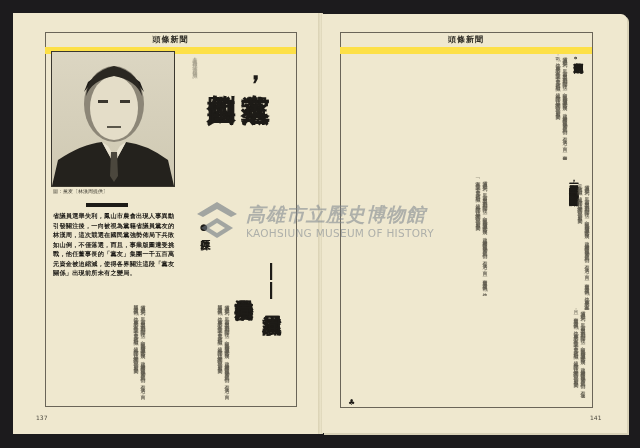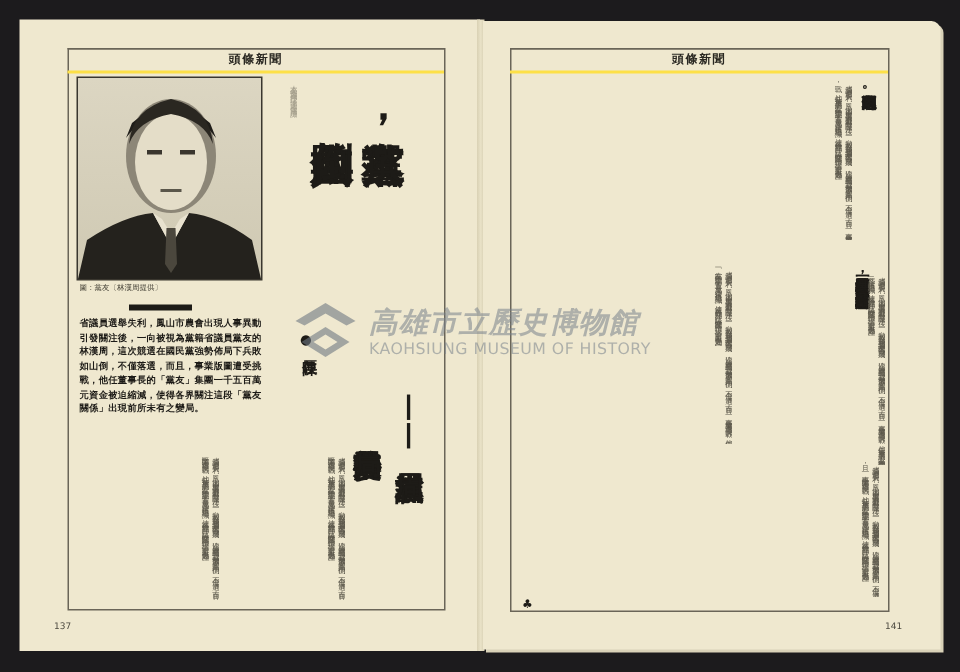--- a/index.html
+++ b/index.html
@@ -2,21 +2,21 @@
 <html><head>
 <meta charset="utf-8">
 <style>
   html,body{margin:0;padding:0;}
   body{width:640px;height:448px;background:#1c1b1d;position:relative;overflow:hidden;font-family:"DejaVu Sans",sans-serif;}
   .page{position:absolute;background:#efe8cf;}
   .page.left{left:13px;top:13px;width:307px;height:421px;}
   .page.right{left:322px;top:14px;width:305px;height:419px;border-top-right-radius:6px;box-shadow:2px 2px 0 #d9d2b8;}
   .spine{position:absolute;left:318px;top:13px;width:5px;height:421px;background:linear-gradient(90deg,#d9d1b4,#e9e2c7,#d4ccaf);}
   .frame{position:absolute;border:1px solid #6a6558;}
-  .hdr{position:absolute;height:14px;border-top:1px solid #6a6558;border-bottom:2px solid #fde047;text-align:center;font-size:8px;line-height:14px;color:#2a2822;letter-spacing:1px;font-weight:bold;}
+  .hdr{position:absolute;height:14px;border-top:1px solid #6a6558;border-bottom:7px solid #fde047;text-align:center;font-size:8px;line-height:14px;color:#2a2822;letter-spacing:1px;font-weight:bold;}
   .vt{writing-mode:vertical-rl;position:absolute;color:#1d1b17;}
   .fine{font-size:5px;line-height:7px;color:#5d594c;letter-spacing:1px;}
   .photo{position:absolute;border:1px solid #3a372f;background:linear-gradient(180deg,#dcd6c2 0%,#cfc9b3 100%);overflow:hidden;}
   .caption{position:absolute;font-size:5px;color:#3c392f;}
   .bar{position:absolute;background:#1d1b17;}
   .intro{position:absolute;font-size:6.2px;line-height:9.5px;color:#1d1b17;font-weight:bold;letter-spacing:0.2px;}
   .pagenum{position:absolute;font-size:6px;color:#4d4a40;}
   .wm{position:absolute;color:rgba(120,130,140,0.55);}
 </style>
 </head>

